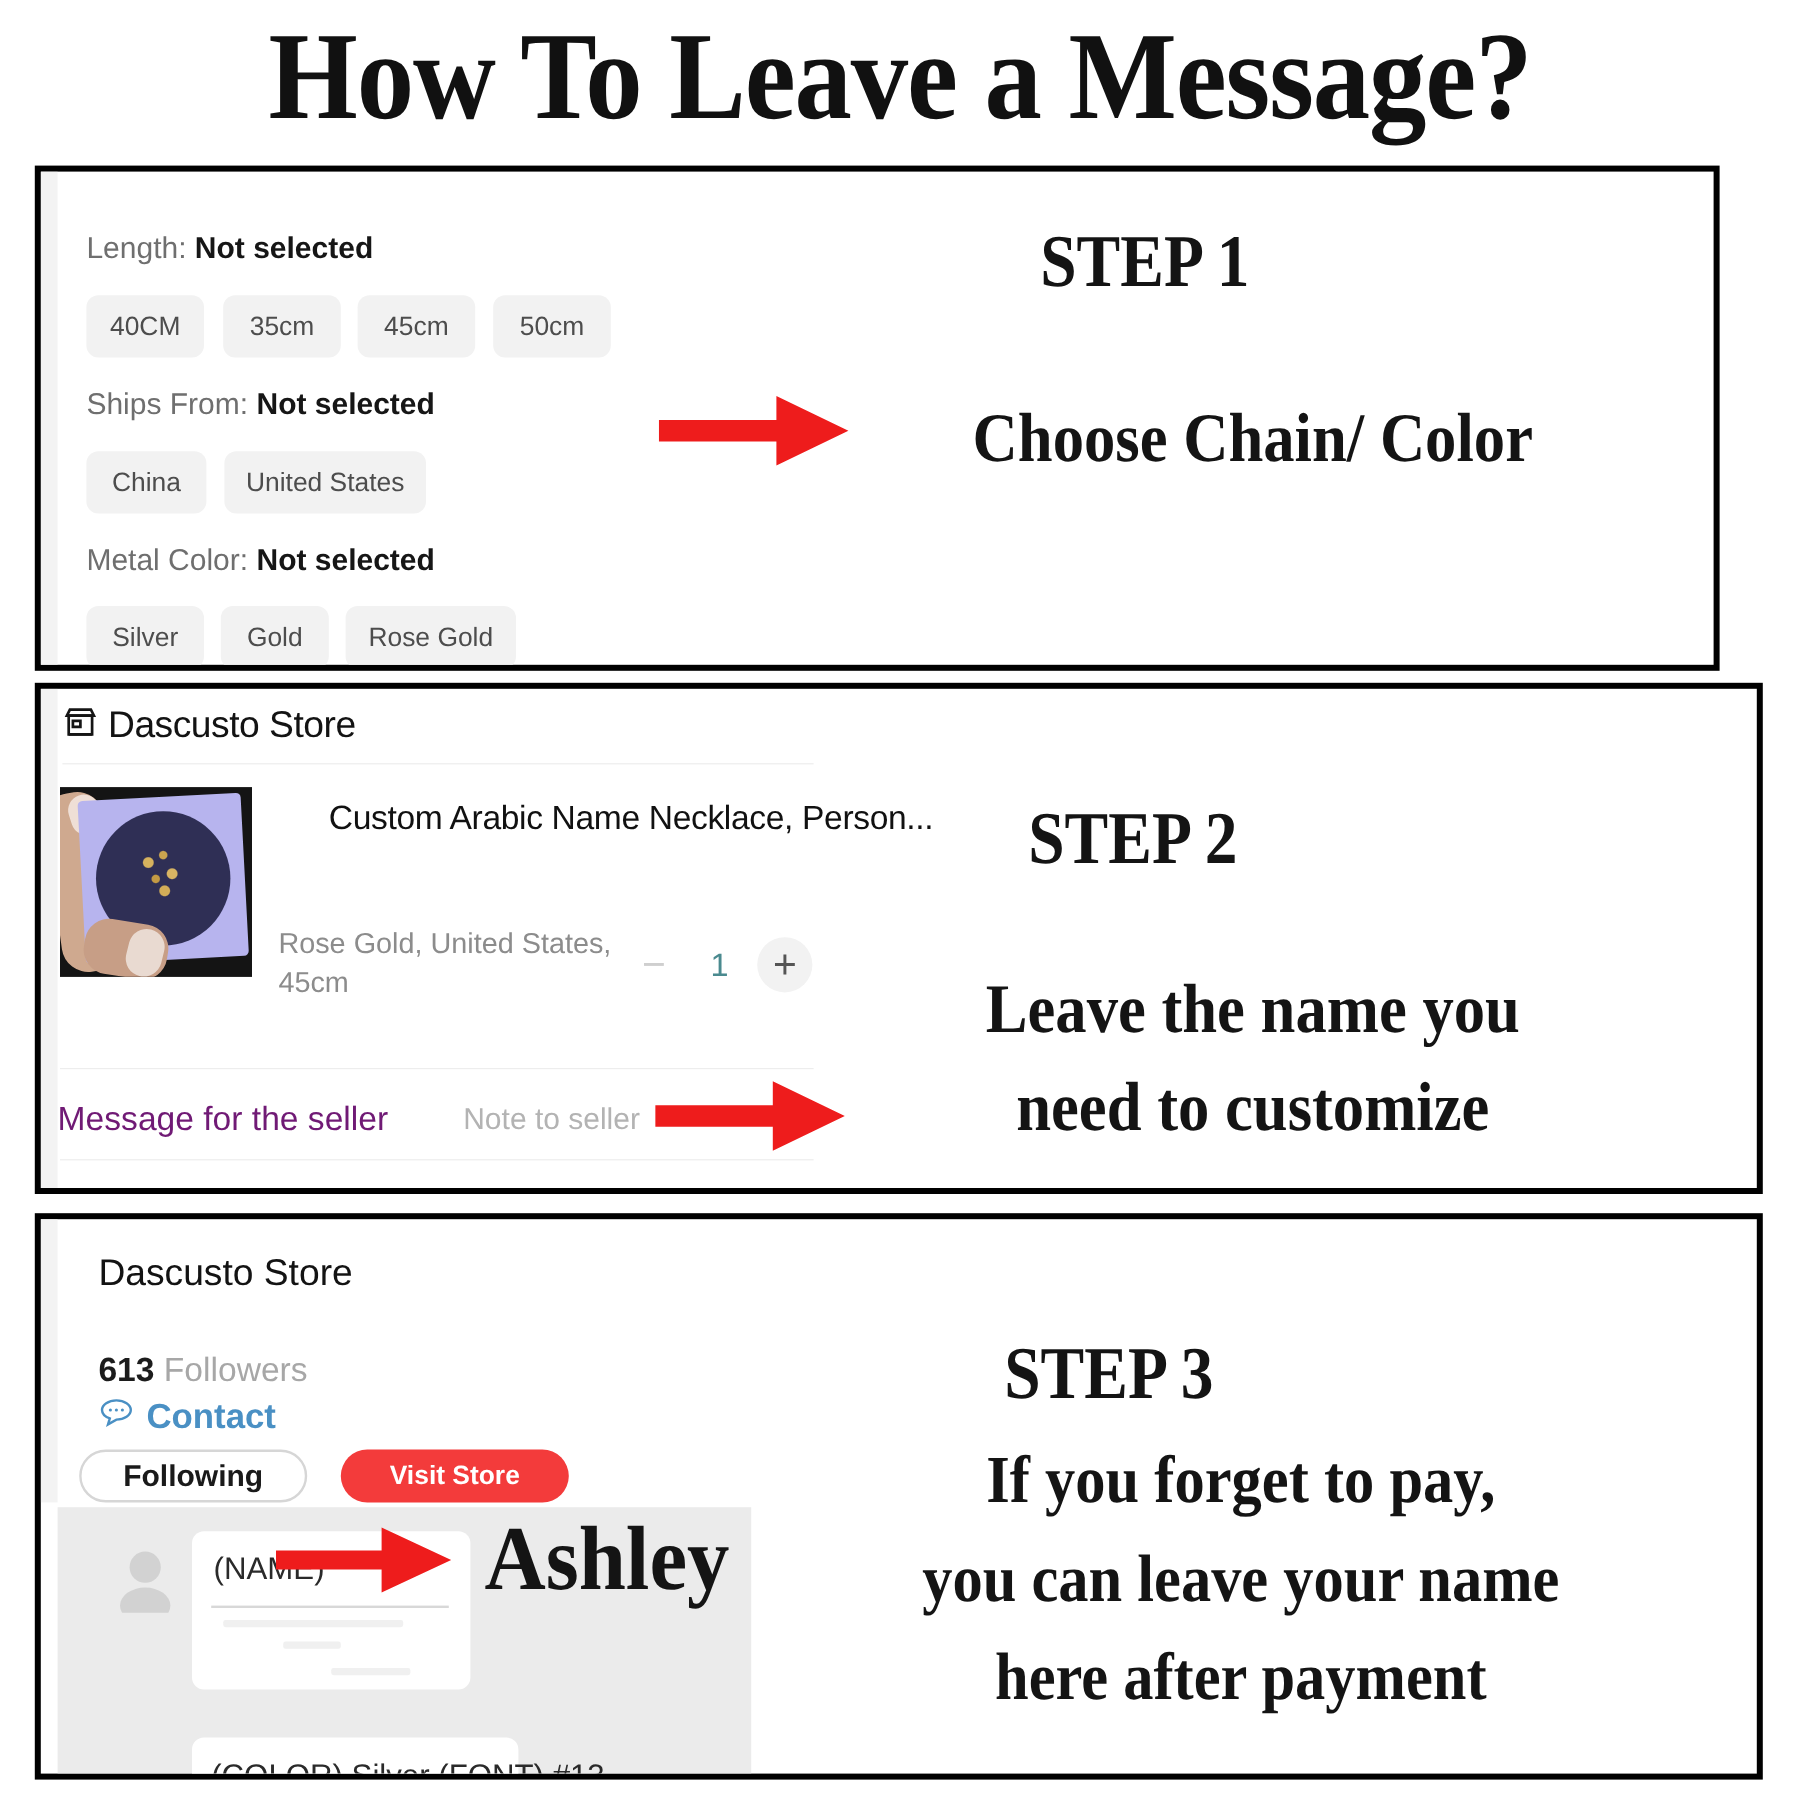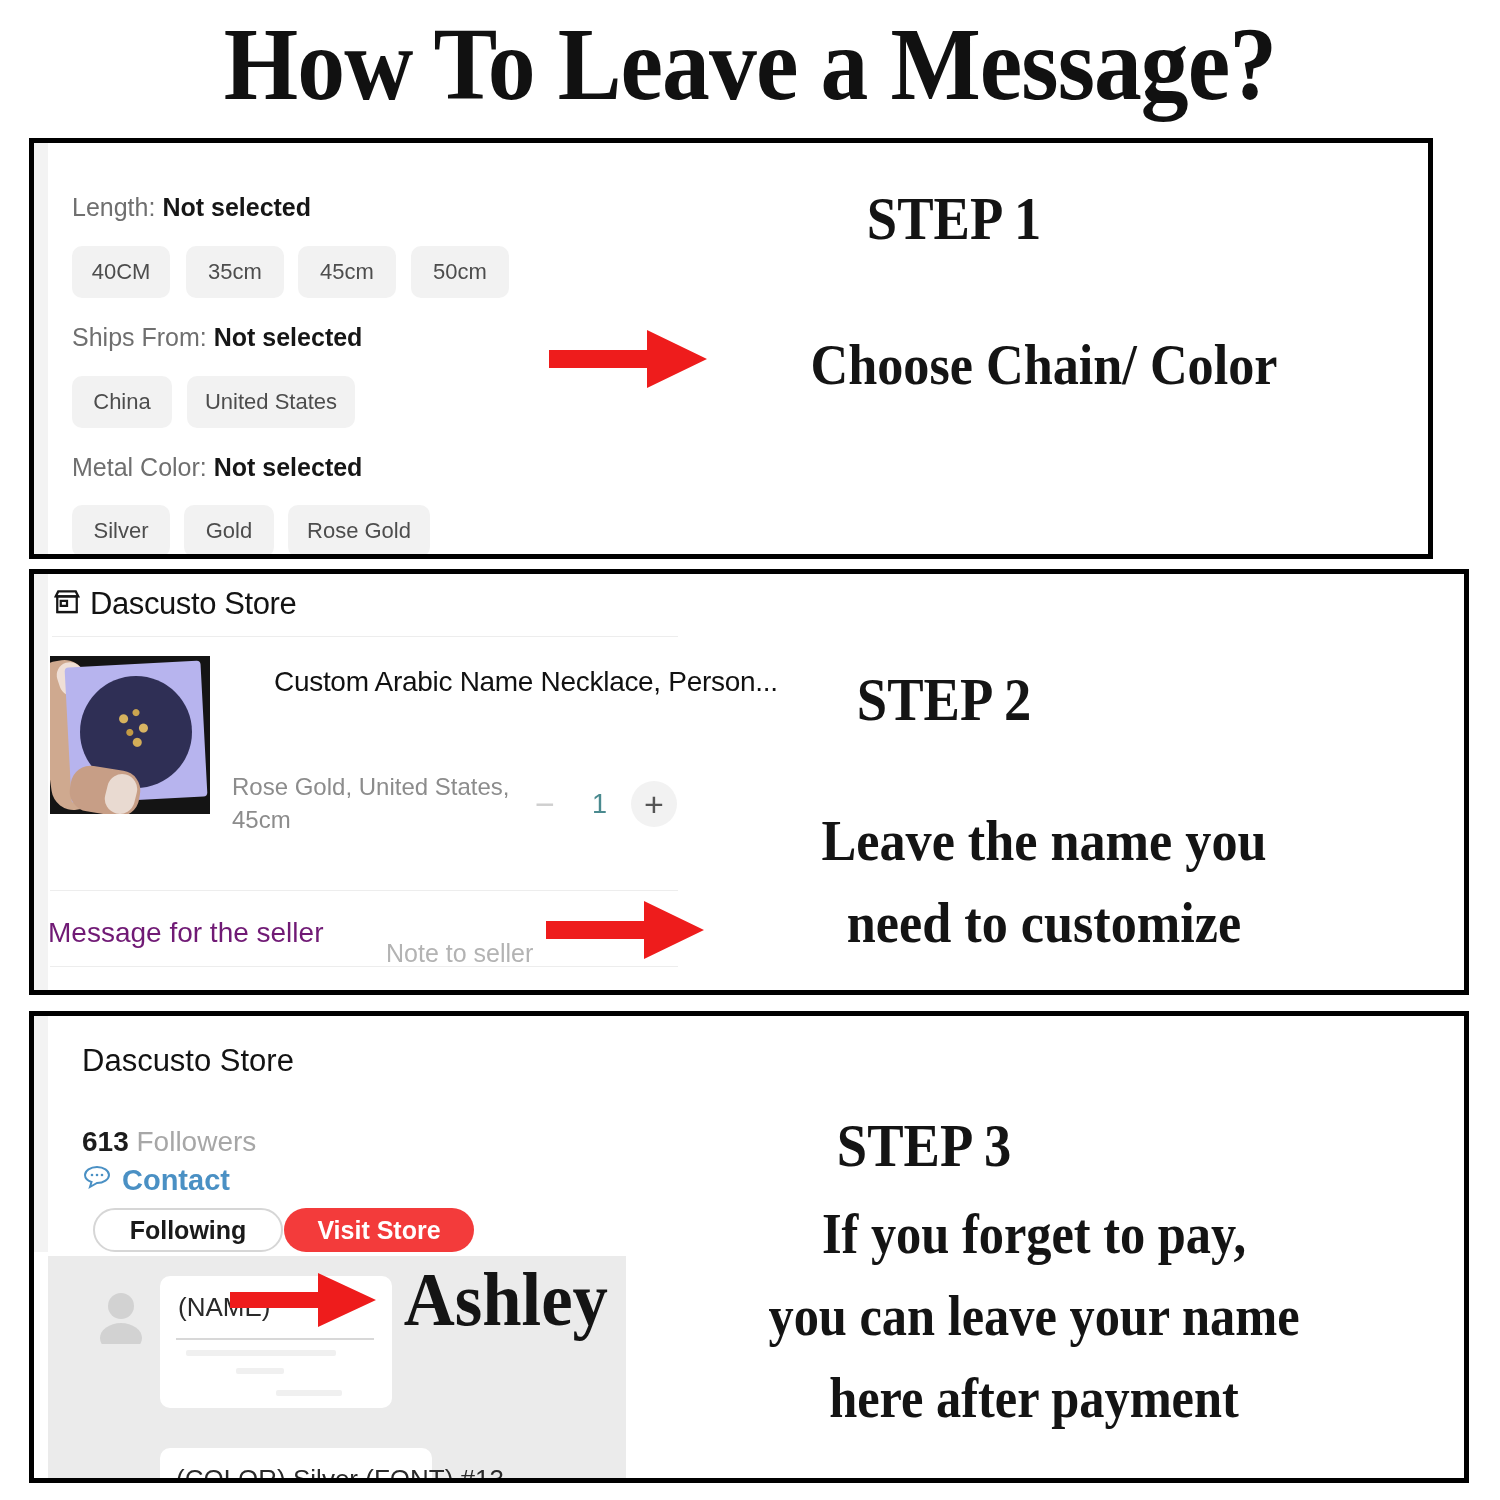--- a/index.html
+++ b/index.html
@@ -124,21 +124,21 @@
   .qty-val{ font-size:27px; color:#4a8a8f; }
   .qty-plus{
     width:46px;height:46px;border-radius:50%;background:#f2f2f2;
     display:flex;align-items:center;justify-content:center;
     color:#555;font-size:34px;line-height:1;
   }
   .msg-label{
     position:absolute; font-size:28px; color:#701a75; white-space:nowrap;
   }
   .msg-placeholder{
-    position:absolute; font-size:25px; color:#b3b3b3; white-space:nowrap;margin-top:20px;
+    position:absolute; font-size:25px; color:#b3b3b3; white-space:nowrap;
   }
 
   
   .p3-storename{
     position:absolute; font-size:31px; color:#131313; white-space:nowrap;
   }
   .p3-stat{
     position:absolute; font-size:28px; color:#a7a7a7; white-space:nowrap;
   }
   .p3-stat b{ color:#1c1c1c; font-weight:700; }
@@ -150,21 +150,21 @@
     position:absolute;
     border:2px solid #d6d6d6; border-radius:30px;
     background:#ffffff; color:#1a1a1a;
     font-size:25px; font-weight:700;
     display:flex;align-items:center;justify-content:center;
     box-sizing:border-box;
   }
   .btn-visit{
     position:absolute;
     border-radius:30px; background:#f33b3b; color:#ffffff;
-    font-size:25px; font-weight:700;
+    font-size:22px; font-weight:700;
     display:flex;align-items:center;justify-content:center;
     box-sizing:border-box;
   }
   .chat-area{
     position:absolute; background:#ebebeb;
   }
   .avatar{ position:absolute; }
   .bubble{
     position:absolute; background:#ffffff; border-radius:10px;
   }
@@ -301,21 +301,21 @@
       <svg width="30" height="26" viewBox="0 0 30 26" fill="none" stroke="#4a90c4" stroke-width="2">
         <path d="M3 11 a12 8 0 0 1 24 0 a12 8 0 0 1 -12 8 l-7 4 l1.5 -5 A12 8 0 0 1 3 11 Z"></path>
         <circle cx="10" cy="11" r="1.3" fill="#4a90c4" stroke="none"></circle>
         <circle cx="15" cy="11" r="1.3" fill="#4a90c4" stroke="none"></circle>
         <circle cx="20" cy="11" r="1.3" fill="#4a90c4" stroke="none"></circle>
       </svg>
     </span>
     <span>Contact</span>
   </div>
 
-  <div class="btn-following" style="left:59px; top:192px; width:190px; height:44px;">Following</div>
+  <div class="btn-following" style="left:32px; top:192px; width:190px; height:44px;">Following</div>
   <div class="btn-visit" style="left:250px; top:192px; width:190px; height:44px;">Visit Store</div>
 
   <div class="chat-area" style="left:14px; top:240px; width:578px; bottom:0;">
 
     <div class="avatar" style="left:48px; top:36px;">
       <svg width="50" height="52" viewBox="0 0 50 52">
         <circle cx="25" cy="14" r="13" fill="#d2d2d2"></circle>
         <ellipse cx="25" cy="46" rx="21" ry="15" fill="#d2d2d2"></ellipse>
       </svg>
     </div>

